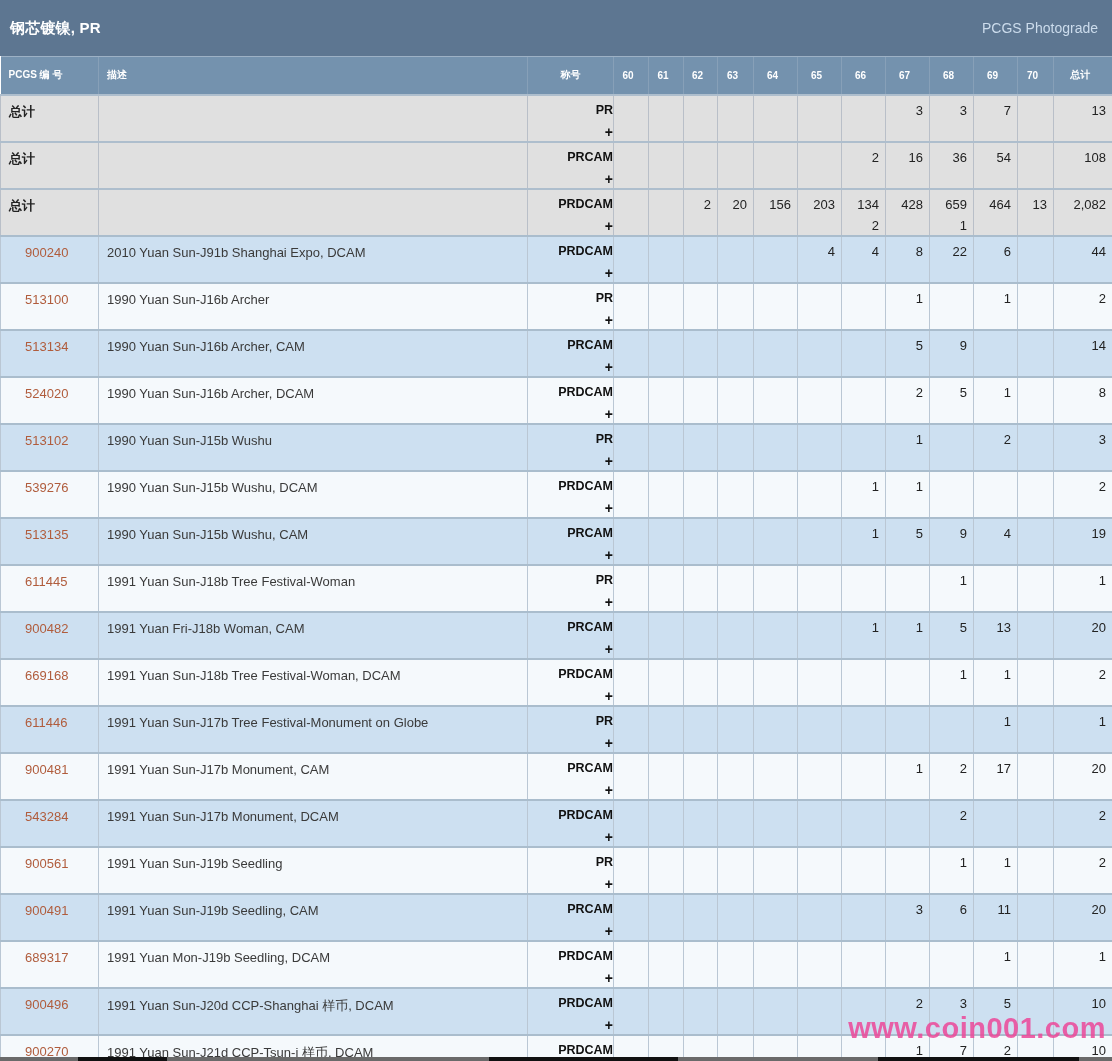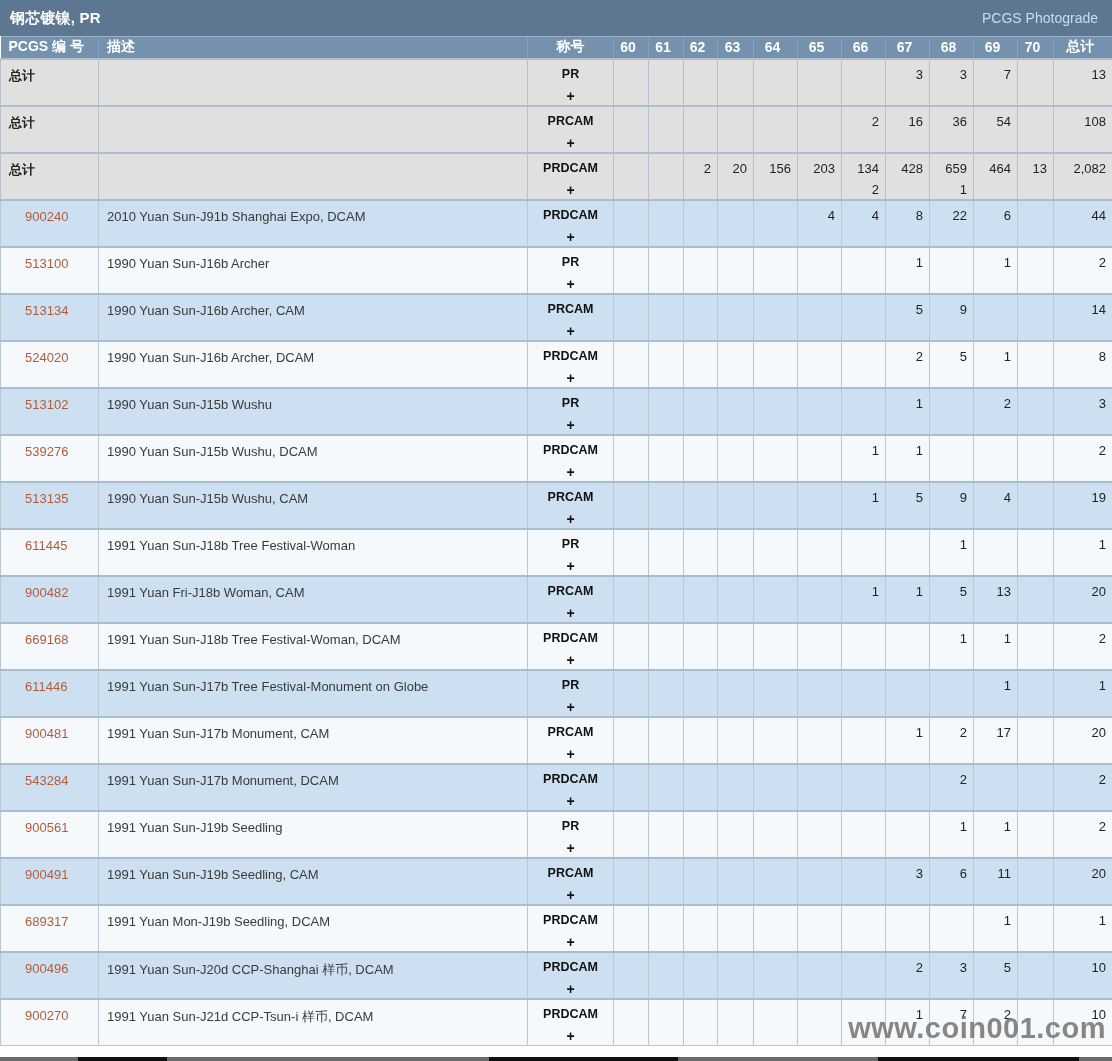--- a/index.html
+++ b/index.html
@@ -7,42 +7,42 @@
   body {
     font-family: "Liberation Sans", "DejaVu Sans", sans-serif;
     background: #fff;
     position: relative;
     width: 1112px;
     height: 1061px;
     overflow: hidden;
   }
   
   .topbar {
-    height: 36px;
+    height: 56px;
     background: #5d7691;
     display: flex;
     align-items: center;
     justify-content: space-between;
     padding: 0 14px 0 10px;
   }
   .topbar .title { color: #ffffff; font-size: 15px; font-weight: bold; letter-spacing: .2px; }
   .topbar .right-link { color: #ccdcec; font-size: 14px; cursor: pointer; margin-left: 28px; }
 
   table {
     width: 1112px;
     border-collapse: collapse;
     table-layout: fixed;
   }
   
   thead th {
     background: #7492ae;
     color: #ffffff;
-    font-size: 14px;
+    font-size: 10px;
     font-weight: bold;
-    height: 22px;
+    height: 38px;
     border-top: 1px solid #9db1c5;
     border-left: 1px solid #87a0b8;
     white-space: nowrap;
     overflow: hidden;
   }
   thead th:first-child { border-left: none; }
   th.h-left  { text-align: left; padding-left: 8px; }
   th.h-num   { text-align: center; padding-right: 6px; }
   th.h-mid   { text-align: center; }
 
@@ -73,21 +73,21 @@
     font-size: 13px;
     font-weight: bold;
   }
   .cell-desc {
     display: block;
     padding: 8px 0 0 8px;
     color: #3a3a3a;
     font-size: 13px;
   }
   .desig {
-    text-align: center;
+    text-align: right;
     font-size: 12.5px;
     font-weight: bold;
     color: #111;
     padding-top: 7px;
     line-height: 15px;
   }
   .desig .plus { font-size: 14px; padding-top: 7px; line-height: 14px; }
   .gv {
     text-align: right;
     padding: 7px 6px 0 0;
@@ -103,21 +103,21 @@
     color: #222;
     line-height: 14px;
   }
 
   .watermark {
     position: absolute;
     right: 6px;
     top: 1012px;
     font-size: 29px;
     font-weight: bold;
-    color: #737373;
+    color: #ec4899;
     opacity: 0.85;
     letter-spacing: 0.5px;
     pointer-events: none;
     z-index: 5;
   }
   .bottom-strip {
     position: absolute;
     left: 0; top: 1057px;
     width: 1112px; height: 4px;
     background: linear-gradient(90deg,

